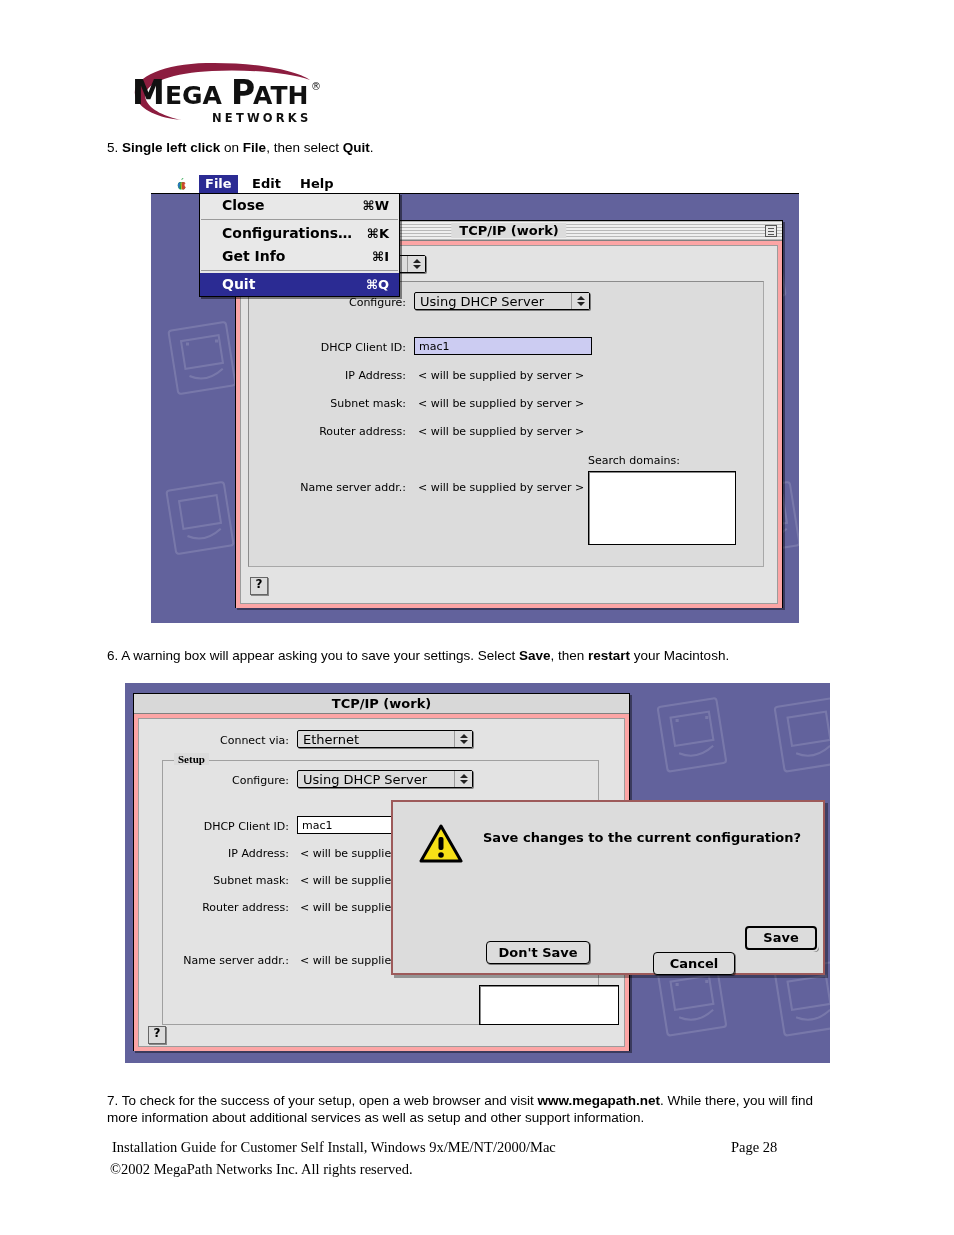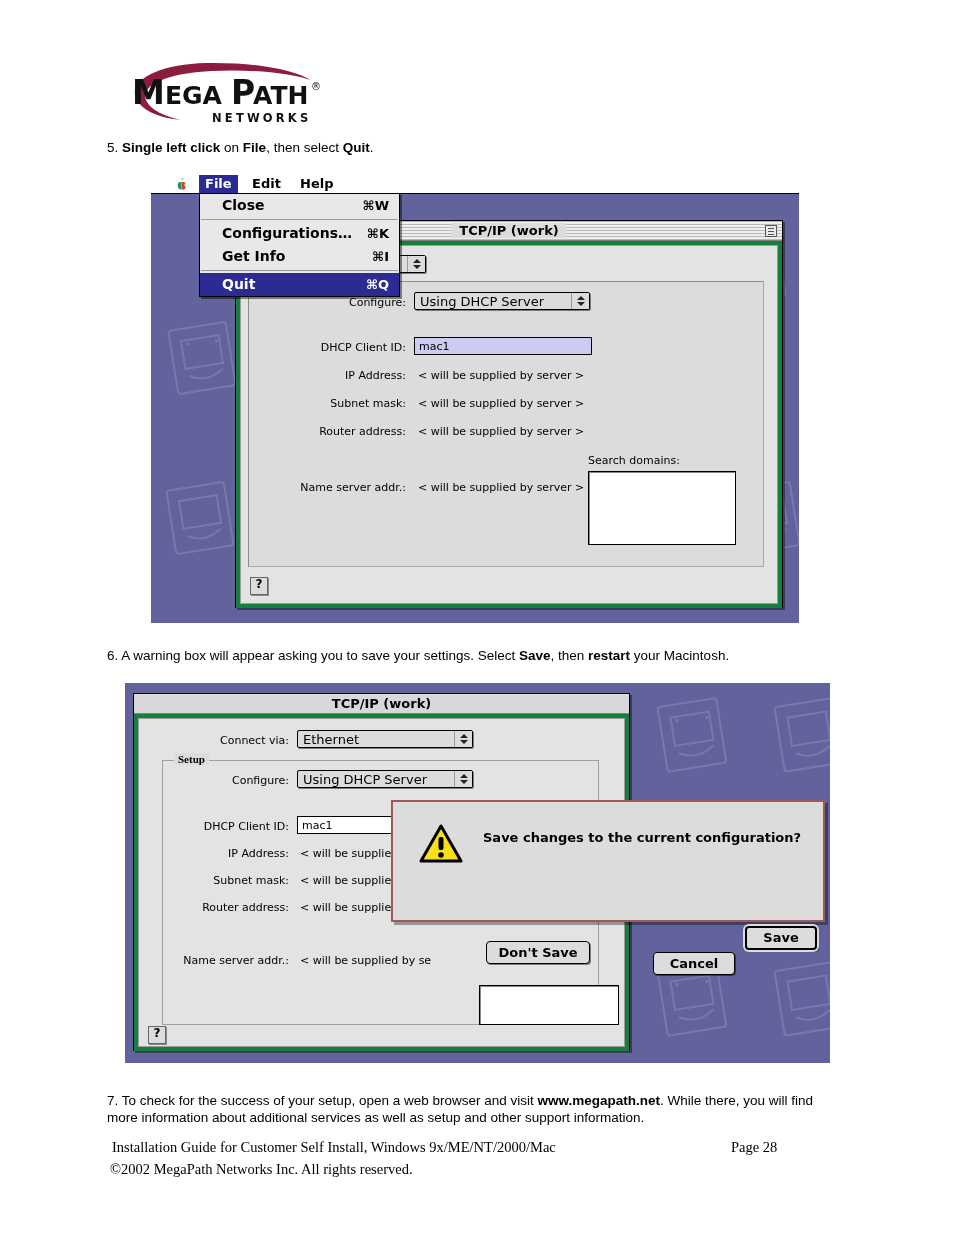--- a/index.html
+++ b/index.html
@@ -114,21 +114,21 @@
   .mtitle.plain .tlabel{background:transparent;}
   .collapse-box{
     position:absolute;right:5px;top:4px;
     width:12px;height:12px;
     border:1px solid #555;background:#e9e9e9;
     box-sizing:border-box;
   }
   .collapse-box i{
     display:block;height:1px;background:#555;margin:2px 2px 0 2px;
   }
-  .mbody{position:relative;background:#15803d;}
+  .mbody{position:relative;background:#fca5a5;}
 
   
   .flabel{
     position:absolute;
     font-family:"DejaVu Sans", sans-serif;
     font-size:11px;
     color:#000;
     text-align:right;
     white-space:nowrap;
   }
@@ -473,21 +473,21 @@
 
       <div class="flabel" style="left:15px;top:240px;width:140px;">Name server addr.:</div>
       <div class="fvalue" style="left:166px;top:240px;">&lt; will be supplied by se</div>
 
       <div class="wellbox" style="left:345px;top:271px;width:140px;height:40px;"></div>
 
       <div class="helpbtn" style="left:14px;top:312px;"></div>
     </div>
   </div>
 
-  <div class="alert" style="left:266px;top:117px;width:434px;height:122px;">
+  <div class="alert" style="left:266px;top:117px;width:434px;height:175px;">
     <svg class="warn-icon" style="left:26px;top:22px;" width="44" height="40" viewBox="0 0 44 40">
       <path d="M22 2 L42 37 L2 37 Z" fill="#f7e017" stroke="#000" stroke-width="3" stroke-linejoin="round"></path>
       <rect x="19.5" y="13" width="5" height="13" rx="2" fill="#000"></rect>
       <circle cx="22" cy="31" r="2.8" fill="#000"></circle>
     </svg>
     <div class="alert-msg" style="left:90px;top:28px;">Save changes to the current configuration?</div>
 
     <div class="btn" style="left:93px;top:139px;width:104px;">Don't Save</div>
     <div class="btn" style="left:260px;top:138px;width:82px;margin-top:12px;">Cancel</div>
     <div class="btn default" style="left:352px;top:124px;width:72px;height:24px;">Save</div>

